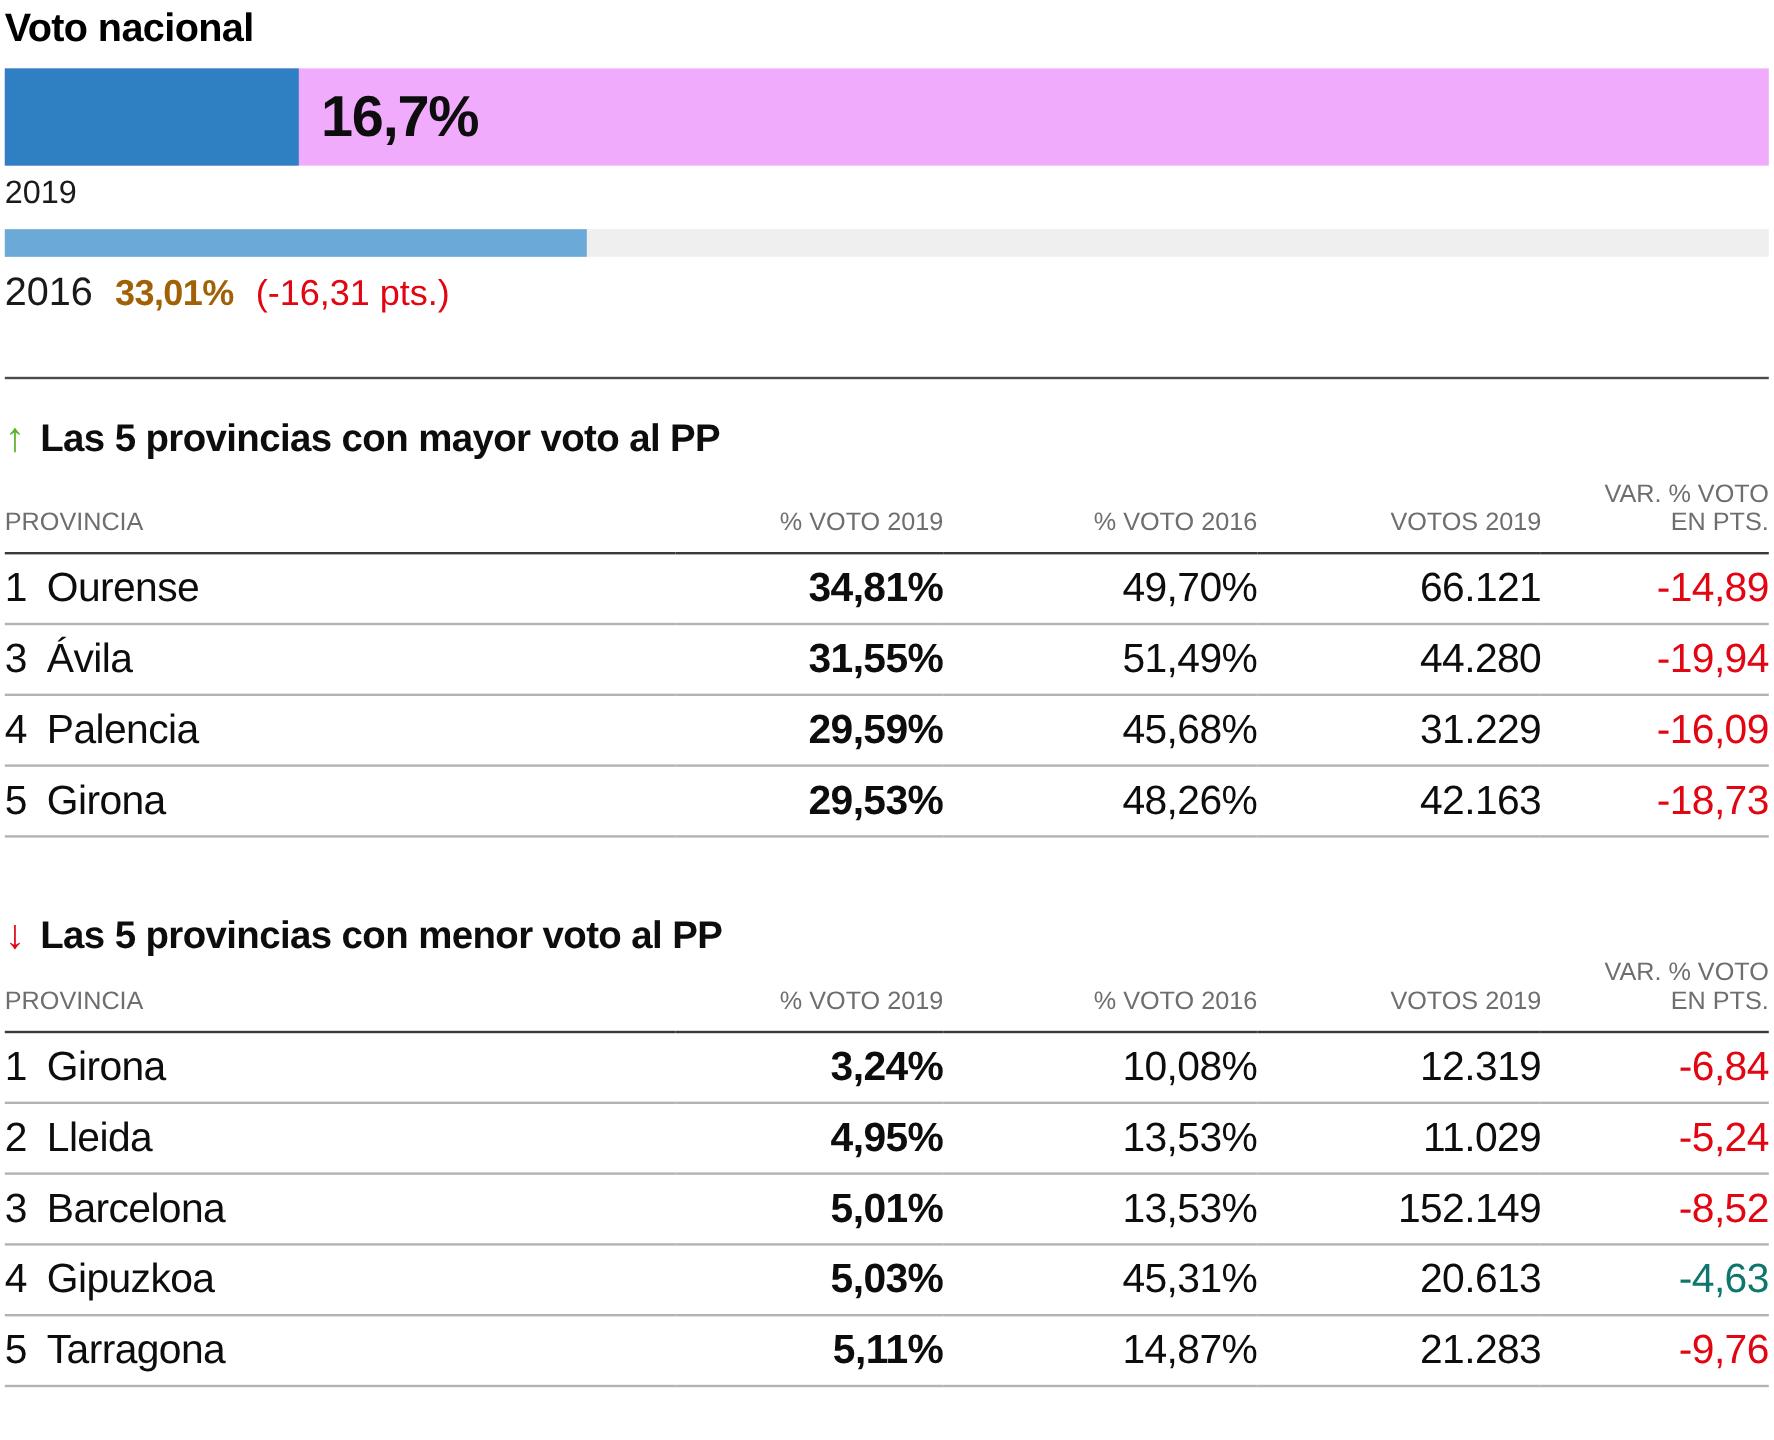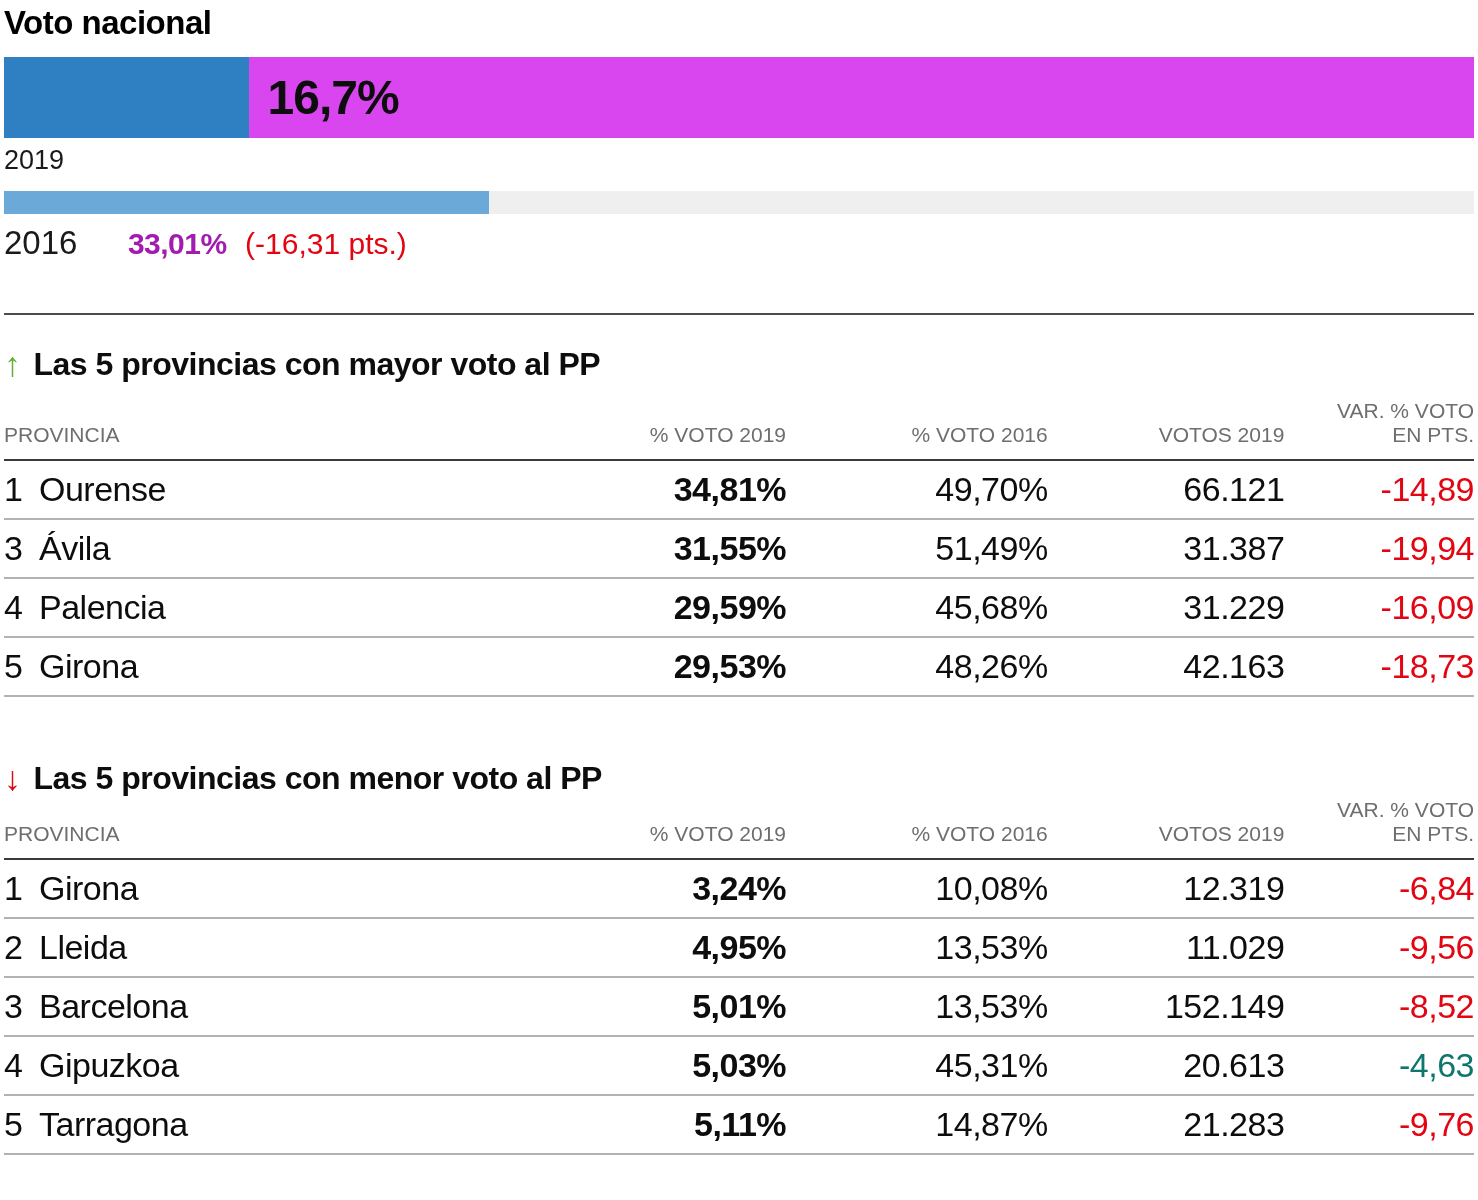--- a/index.html
+++ b/index.html
@@ -8,32 +8,32 @@
     font-family:"Liberation Sans","DejaVu Sans",sans-serif;
     color:#111;
   }
   .page{padding:0 4px;box-sizing:border-box;}
 
   .title{
     font-size:33px;font-weight:bold;margin:0;padding-top:5px;
     line-height:36px;letter-spacing:-0.5px;color:#000;
   }
 
-  .track{position:relative;display:flex;align-items:center;background:#d946ef;}
+  .track{position:relative;display:flex;align-items:center;background:#f0abfc;}
   .track.tall{height:81px;margin-top:16px;}
   .track.thin{height:23px;margin-top:16px;background:#efefef;}
   .fill{height:100%;flex:0 0 auto;}
   .big-value{
     font-size:48px;font-weight:bold;letter-spacing:-1px;color:#0d0d0d;
     margin-left:18px;line-height:1;
   }
   .year-label{font-size:27px;line-height:30px;margin-top:7px;color:#1a1a1a;}
   .caption-2016{margin-top:12px;line-height:34px;white-space:nowrap;}
   .caption-2016 .year{font-size:33px;color:#1a1a1a;}
-  .caption-2016 .val{font-size:30px;font-weight:bold;letter-spacing:-0.5px;margin-left:46px;color:#a21caf;}
+  .caption-2016 .val{font-size:30px;font-weight:bold;letter-spacing:-0.5px;margin-left:14px;color:#a16207;}
   .caption-2016 .diff{font-size:30px;margin-left:14px;}
 
   .divider{border:none;border-top:2px solid #4c4c4c;margin:47px 0 0 0;}
 
   .sec-title{
     display:flex;align-items:center;gap:13px;
     font-size:32px;font-weight:bold;letter-spacing:-0.5px;color:#0d0d0d;
     line-height:40px;
   }
   .sec1 .sec-title{margin-top:29px;}
@@ -112,21 +112,21 @@
             <td class="c0"><span class="rank">1</span><span>Ourense</span></td>
             <td class="c1">34,81%</td>
             <td class="c2">49,70%</td>
             <td class="c3">66.121</td>
             <td class="c4" style="color: rgb(226, 6, 19);">-14,89</td>
           </tr>
           <tr>
             <td class="c0"><span class="rank">3</span><span>Ávila</span></td>
             <td class="c1">31,55%</td>
             <td class="c2">51,49%</td>
-            <td class="c3">31.387</td>
+            <td class="c3">44.280</td>
             <td class="c4" style="color: rgb(226, 6, 19);">-19,94</td>
           </tr>
           <tr>
             <td class="c0"><span class="rank">4</span><span>Palencia</span></td>
             <td class="c1">29,59%</td>
             <td class="c2">45,68%</td>
             <td class="c3">31.229</td>
             <td class="c4" style="color: rgb(226, 6, 19);">-16,09</td>
           </tr>
           <tr>
@@ -169,21 +169,21 @@
             <td class="c1">3,24%</td>
             <td class="c2">10,08%</td>
             <td class="c3">12.319</td>
             <td class="c4" style="color: rgb(226, 6, 19);">-6,84</td>
           </tr>
           <tr>
             <td class="c0"><span class="rank">2</span><span>Lleida</span></td>
             <td class="c1">4,95%</td>
             <td class="c2">13,53%</td>
             <td class="c3">11.029</td>
-            <td class="c4" style="color: rgb(226, 6, 19);">-9,56</td>
+            <td class="c4" style="color: rgb(226, 6, 19);">-5,24</td>
           </tr>
           <tr>
             <td class="c0"><span class="rank">3</span><span>Barcelona</span></td>
             <td class="c1">5,01%</td>
             <td class="c2">13,53%</td>
             <td class="c3">152.149</td>
             <td class="c4" style="color: rgb(226, 6, 19);">-8,52</td>
           </tr>
           <tr>
             <td class="c0"><span class="rank">4</span><span>Gipuzkoa</span></td>

